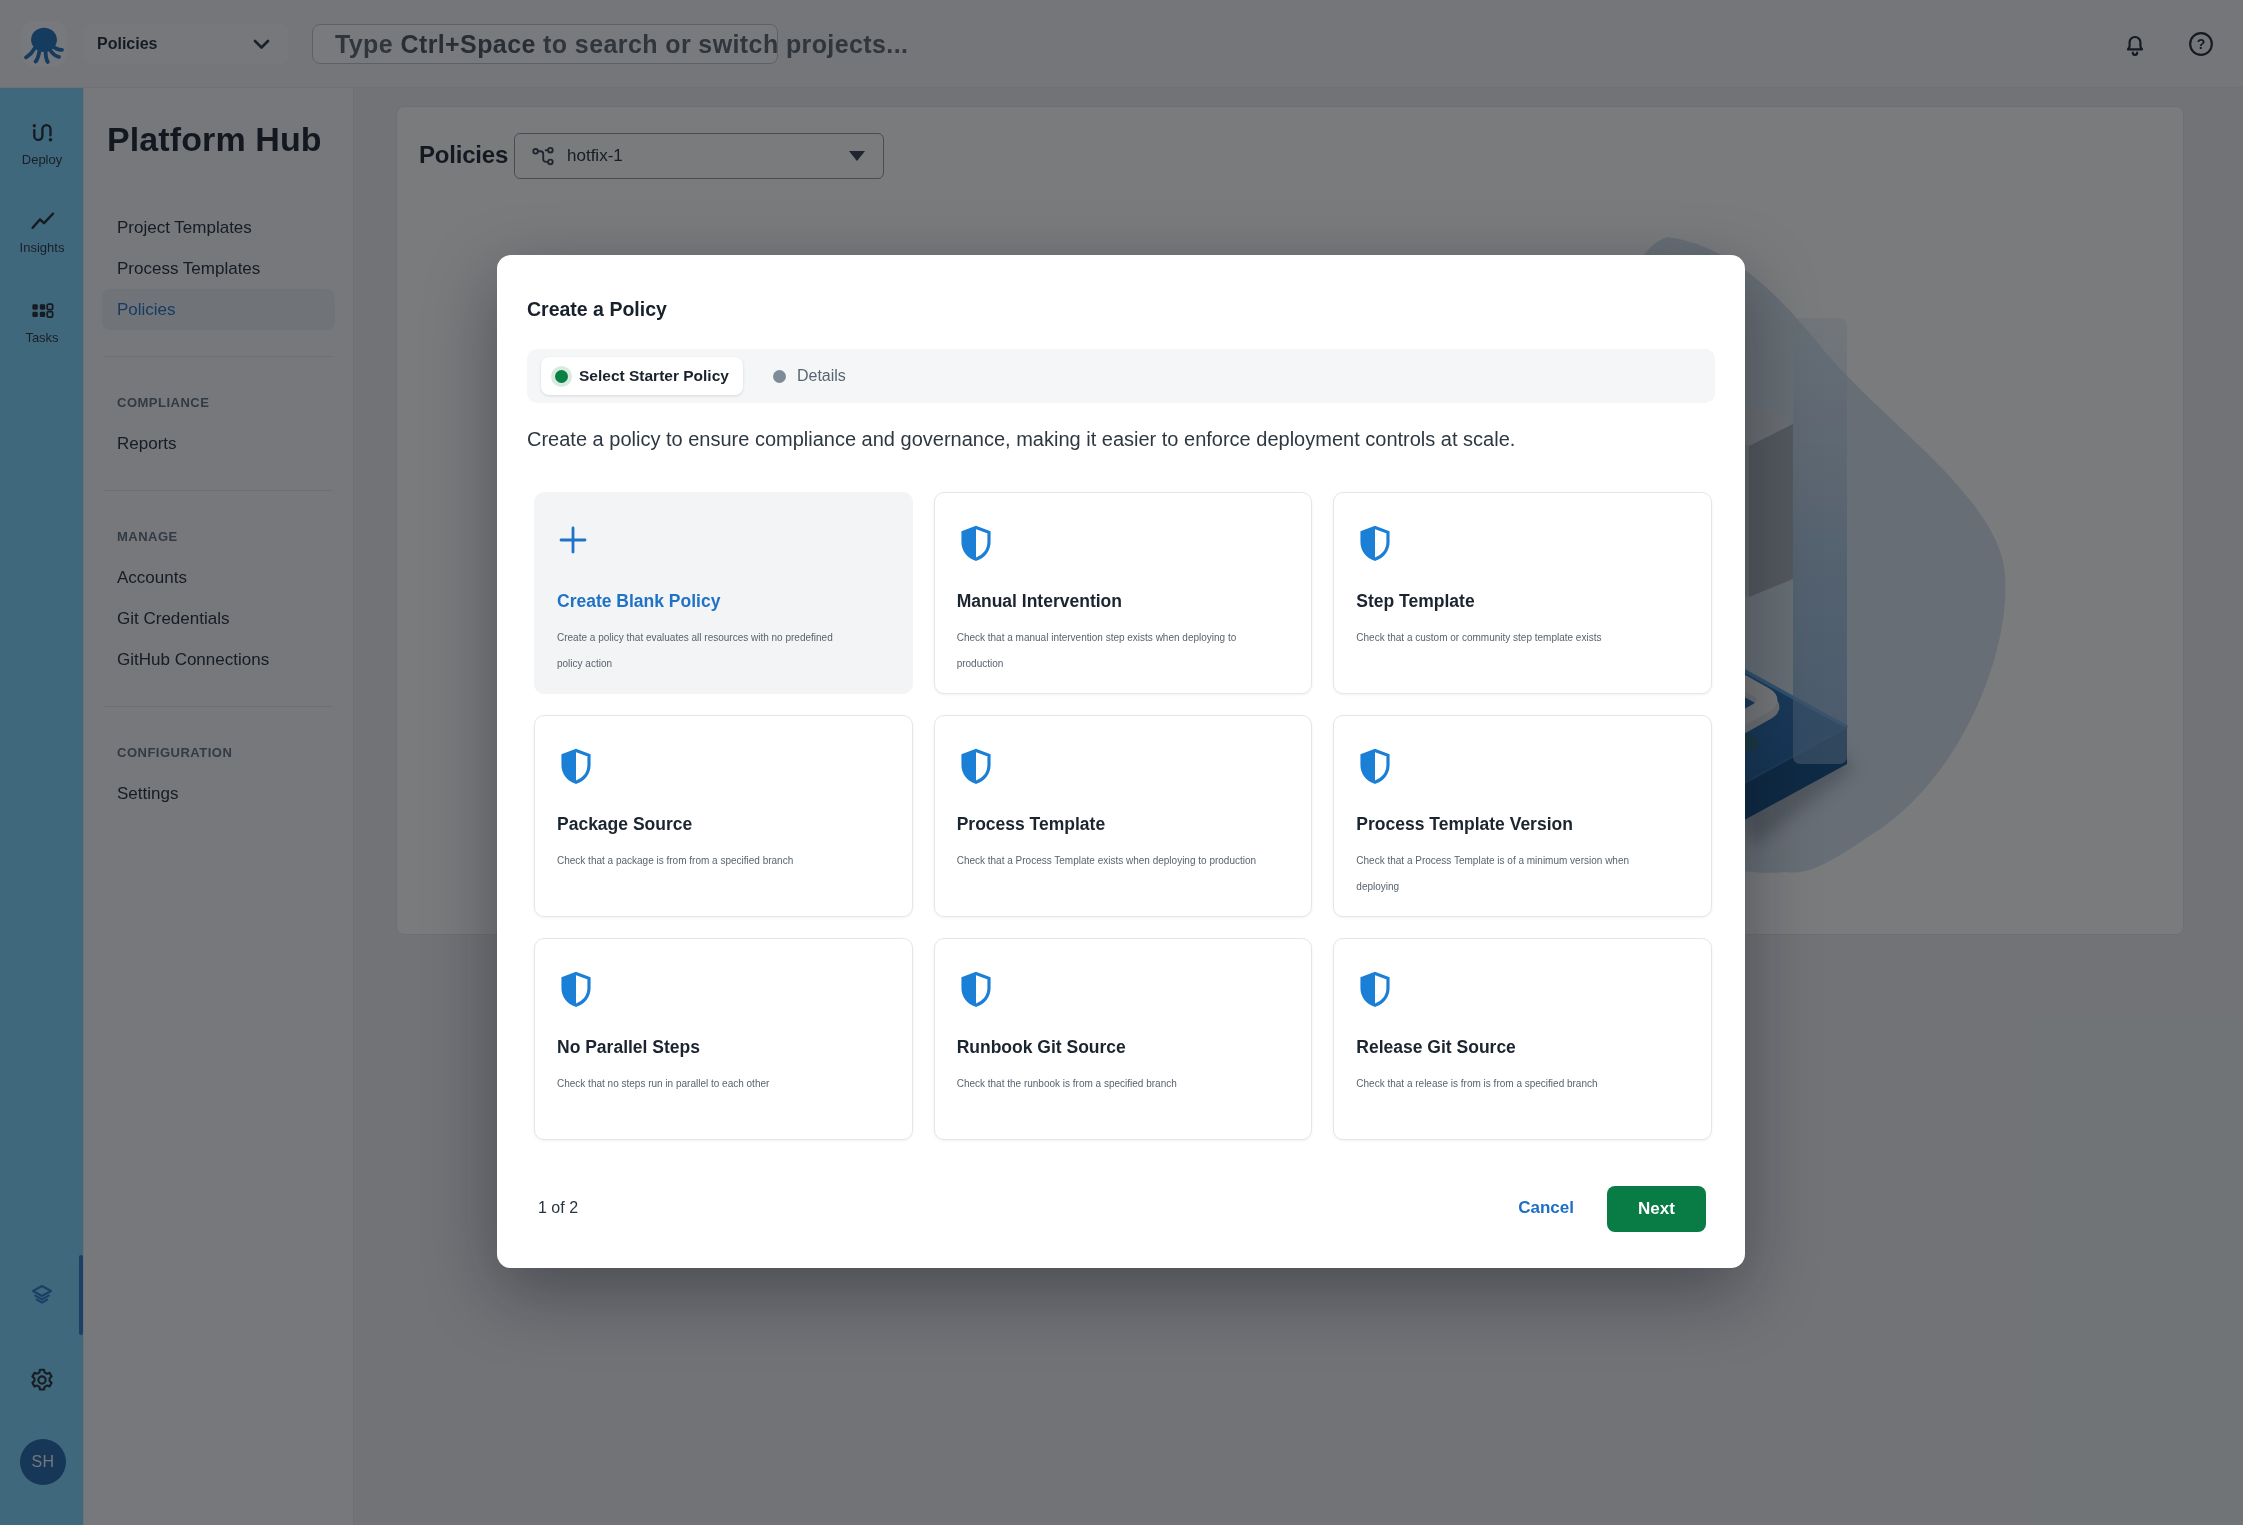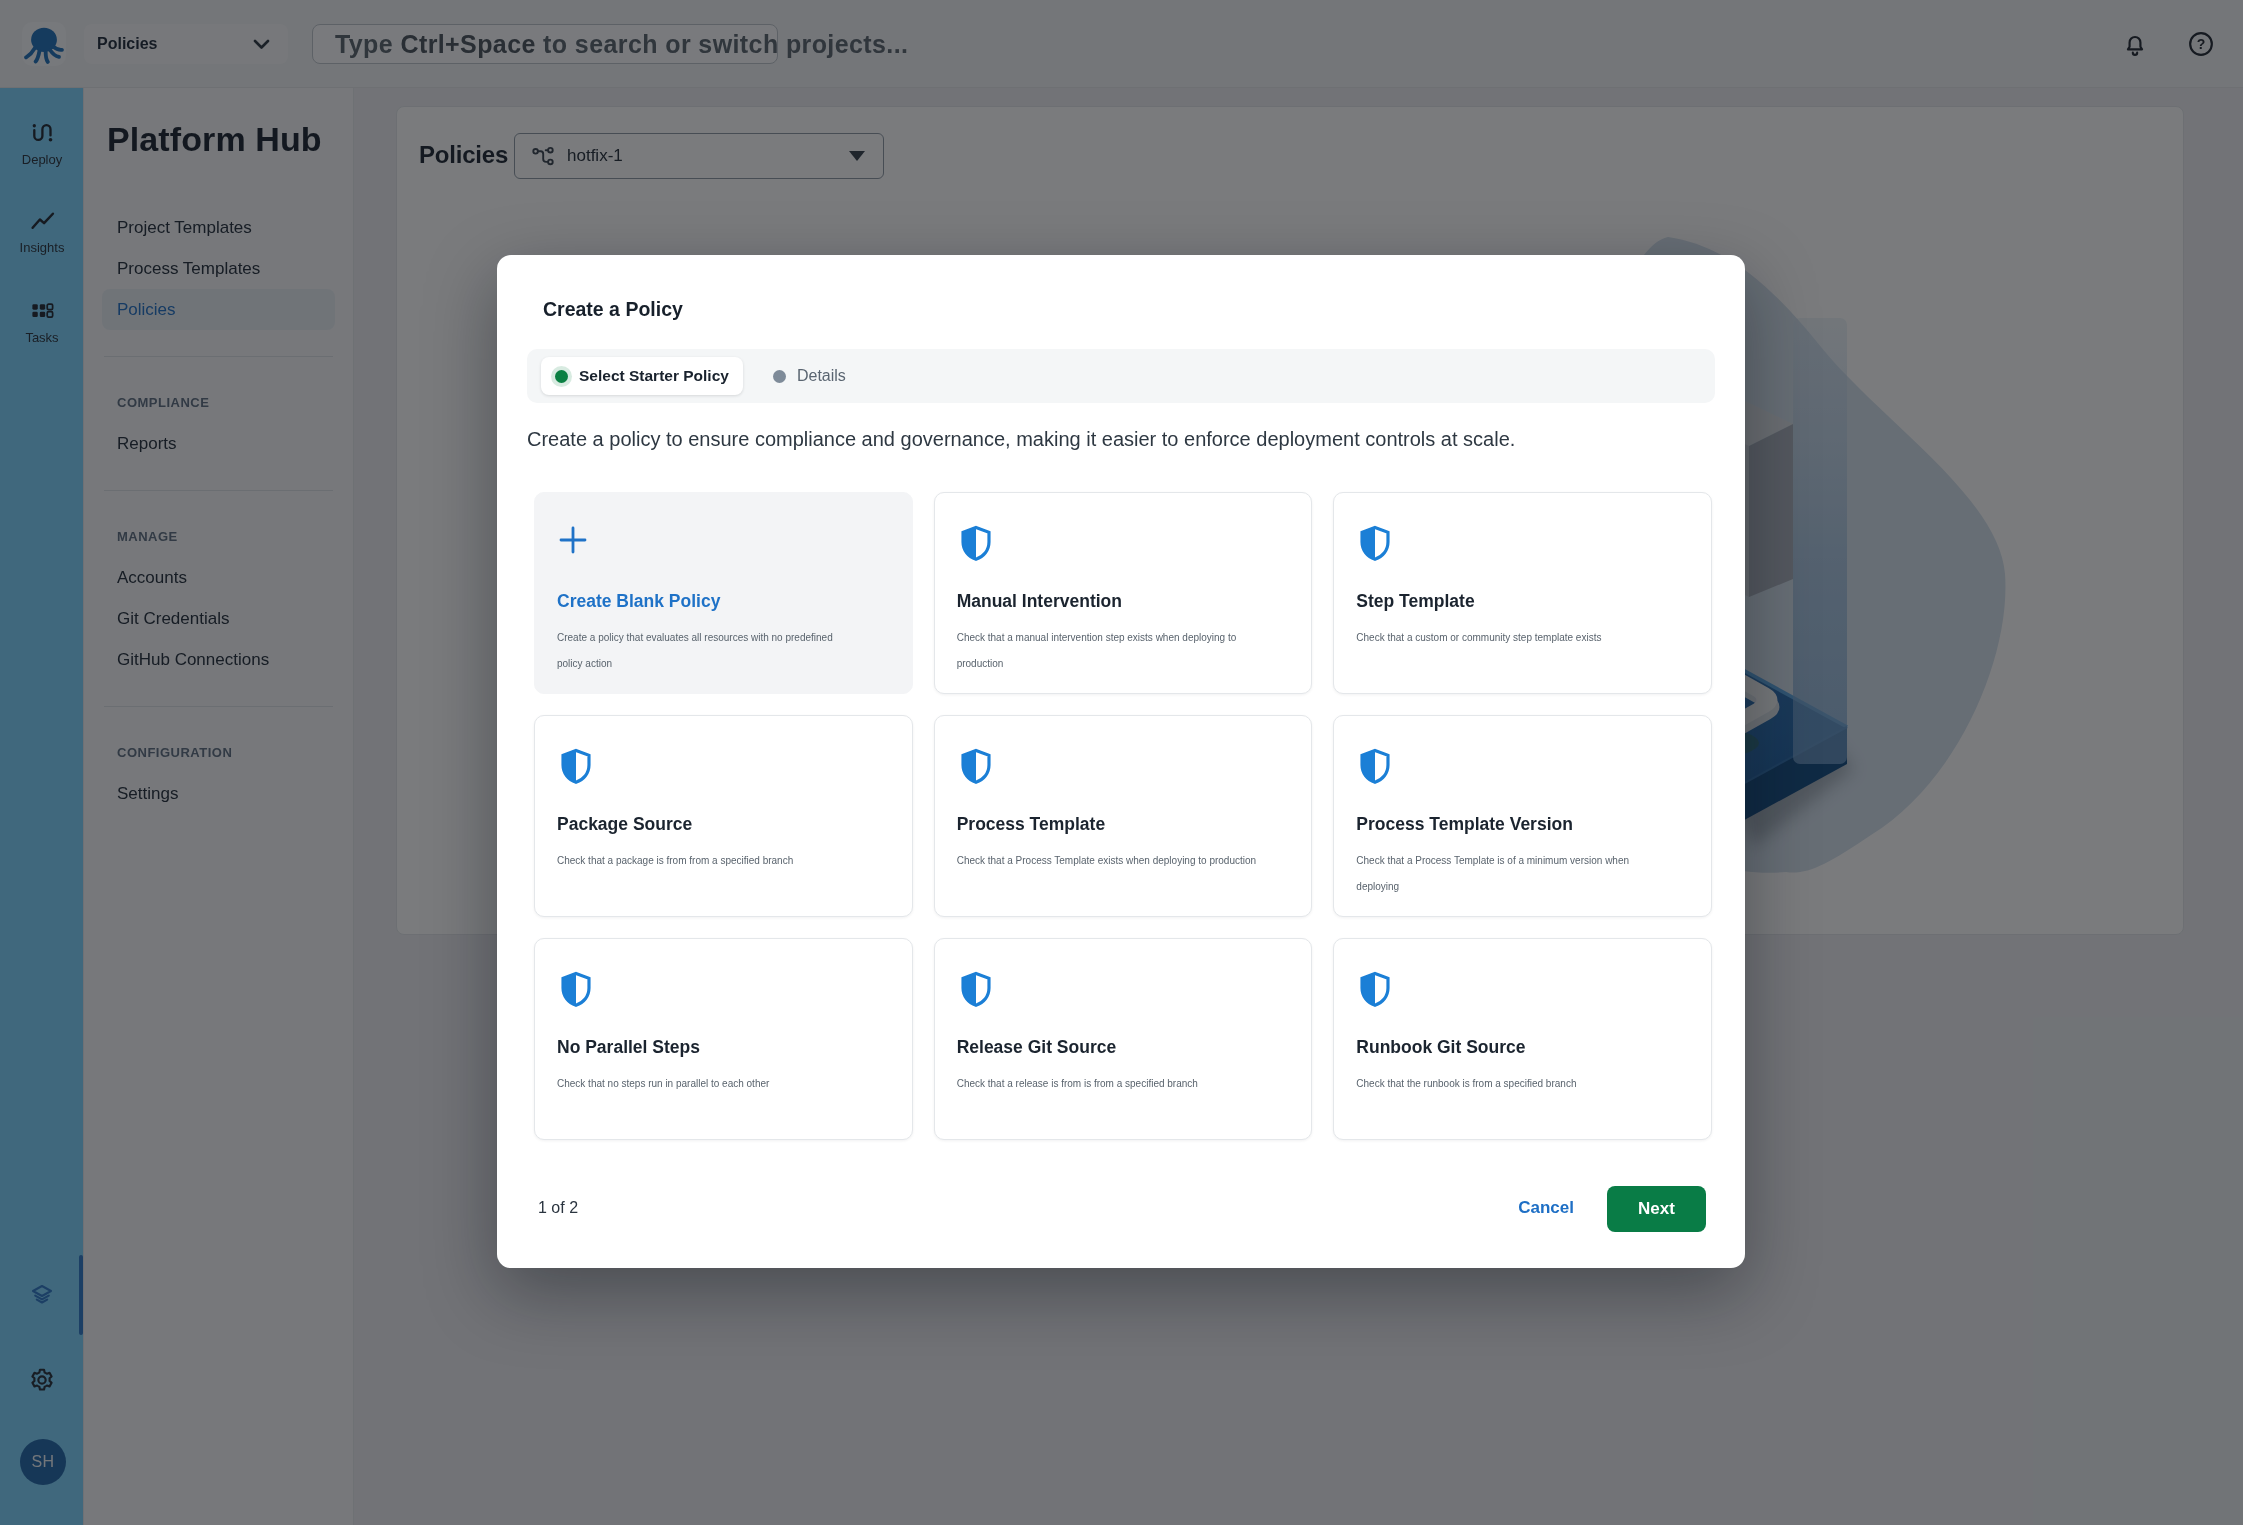--- a/index.html
+++ b/index.html
@@ -105,21 +105,21 @@
   
   .overlay {
     position:absolute; left:0; top:0; width:2243px; height:1525px;
     background:rgba(14,17,20,0.55); z-index:20;
   }
   .modal {
     position:absolute; left:497px; top:255px; width:1248px; height:1013px;
     background:#FFFFFF; border-radius:14px; z-index:30;
     box-shadow:0 24px 70px rgba(8,14,22,.38);
   }
-  .modal-title { position:absolute; left:30px; top:43px; font-size:19.5px; font-weight:700; color:#17202B;margin-left:16px; }
+  .modal-title { position:absolute; left:30px; top:43px; font-size:19.5px; font-weight:700; color:#17202B; }
   .stepper {
     position:absolute; left:30px; top:94px; width:1188px; height:54px;
     background:#F4F6F7; border-radius:10px;
     display:flex; align-items:center; padding:0 14px;
   }
   .step-pill {
     height:38px; background:#fff; border-radius:8px;
     box-shadow:0 1px 3px rgba(27,35,44,.14);
     display:flex; align-items:center; padding:0 14px;
   }
@@ -427,28 +427,28 @@
       <div class="cicon"><svg width="38" height="38" viewBox="0 0 24 24">
             <use href="#i-shield"></use>
           </svg></div>
       <div class="ctitle">No Parallel Steps</div>
       <div class="cdesc">Check that no steps run in parallel to each other</div>
     </div>
     <div class="pcard">
       <div class="cicon"><svg width="38" height="38" viewBox="0 0 24 24">
             <use href="#i-shield"></use>
           </svg></div>
+      <div class="ctitle">Runbook Git Source</div>
+      <div class="cdesc">Check that the runbook is from a specified branch</div>
+    </div>
+    <div class="pcard">
+      <div class="cicon"><svg width="38" height="38" viewBox="0 0 24 24">
+            <use href="#i-shield"></use>
+          </svg></div>
       <div class="ctitle">Release Git Source</div>
       <div class="cdesc">Check that a release is from is from a specified branch</div>
-    </div>
-    <div class="pcard">
-      <div class="cicon"><svg width="38" height="38" viewBox="0 0 24 24">
-            <use href="#i-shield"></use>
-          </svg></div>
-      <div class="ctitle">Runbook Git Source</div>
-      <div class="cdesc">Check that the runbook is from a specified branch</div>
     </div>
   </div>
 
   <div class="modal-footer-page">1 of 2</div>
   <a class="cancel-link">Cancel</a>
   <button class="next-btn">Next</button>
 </div>
 
 </body></html>

